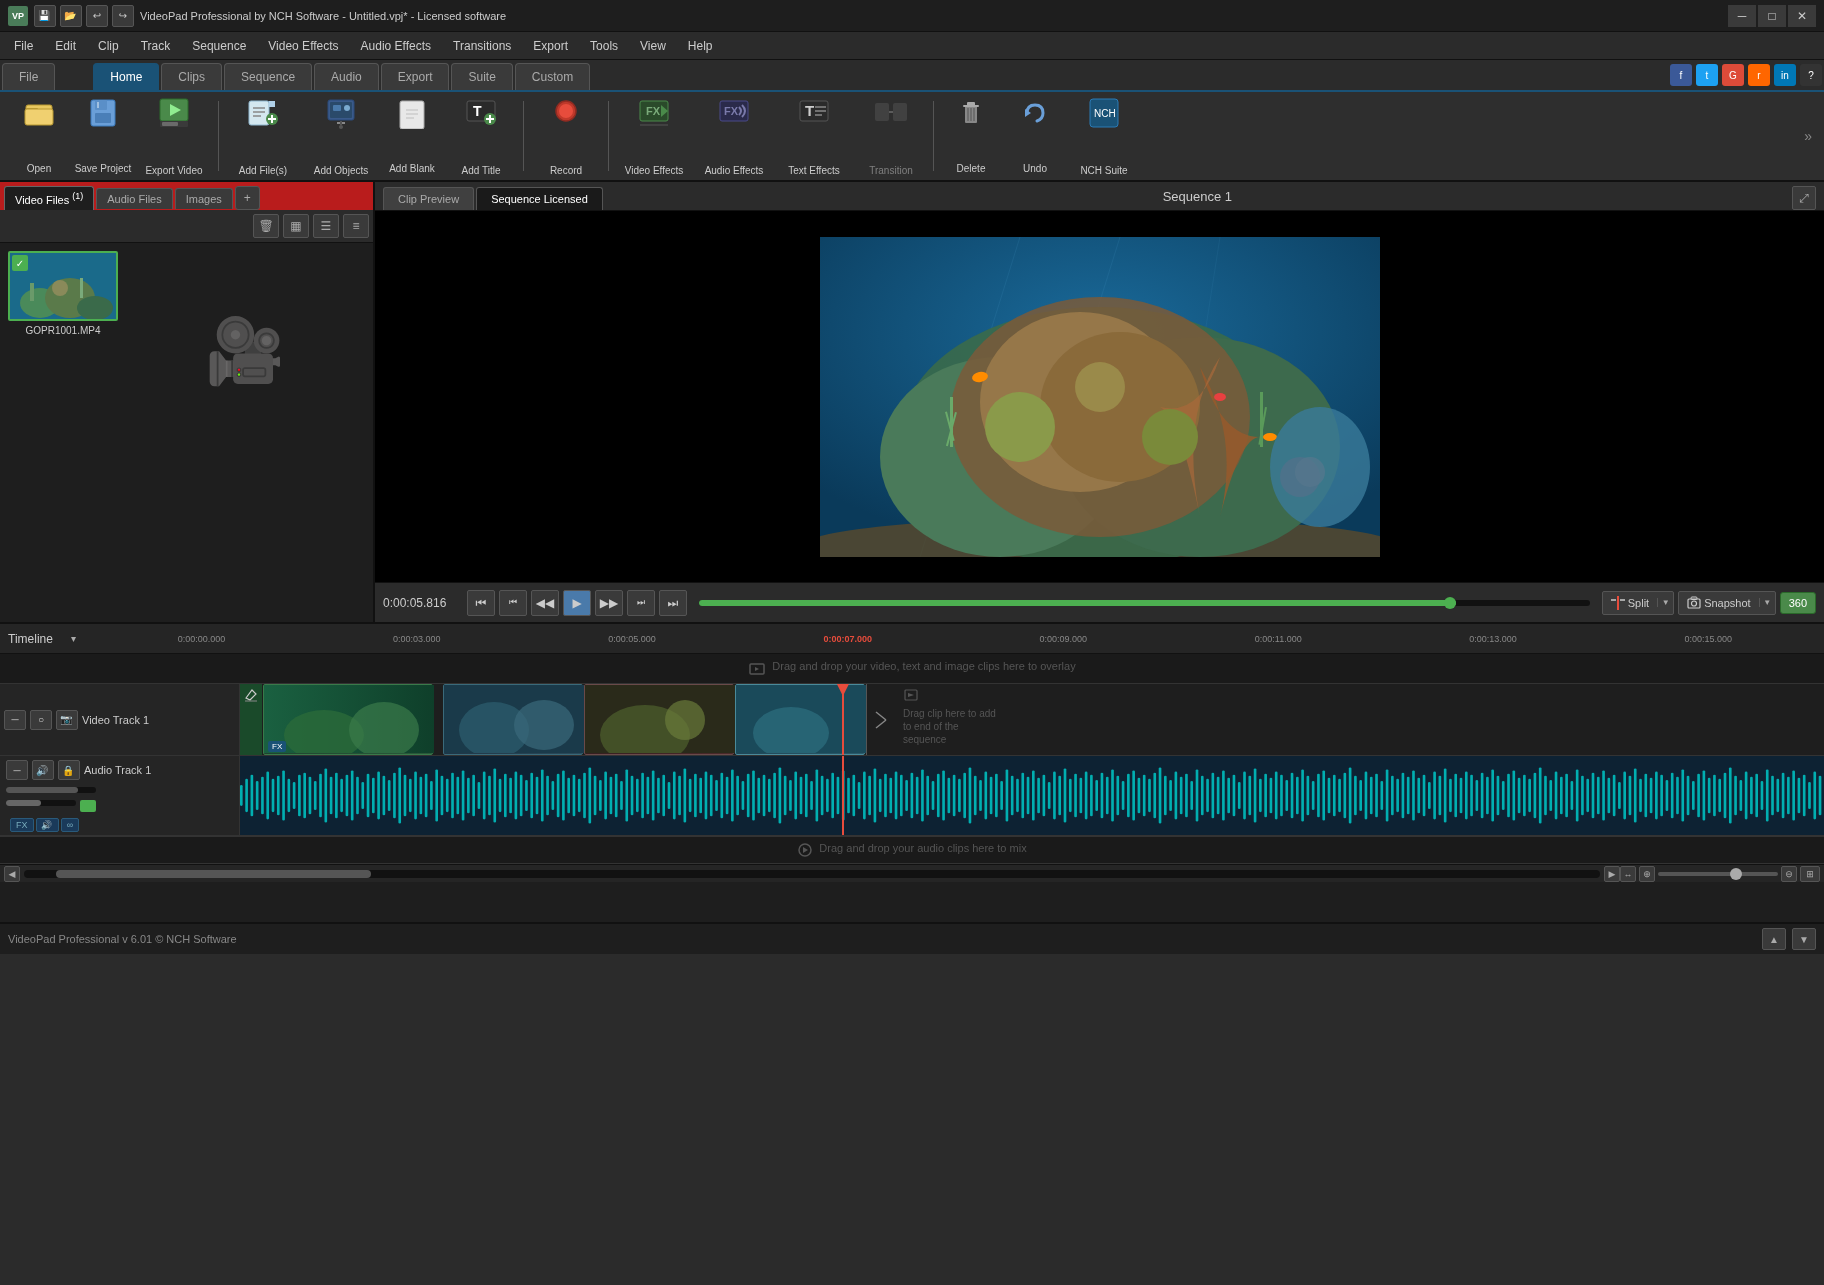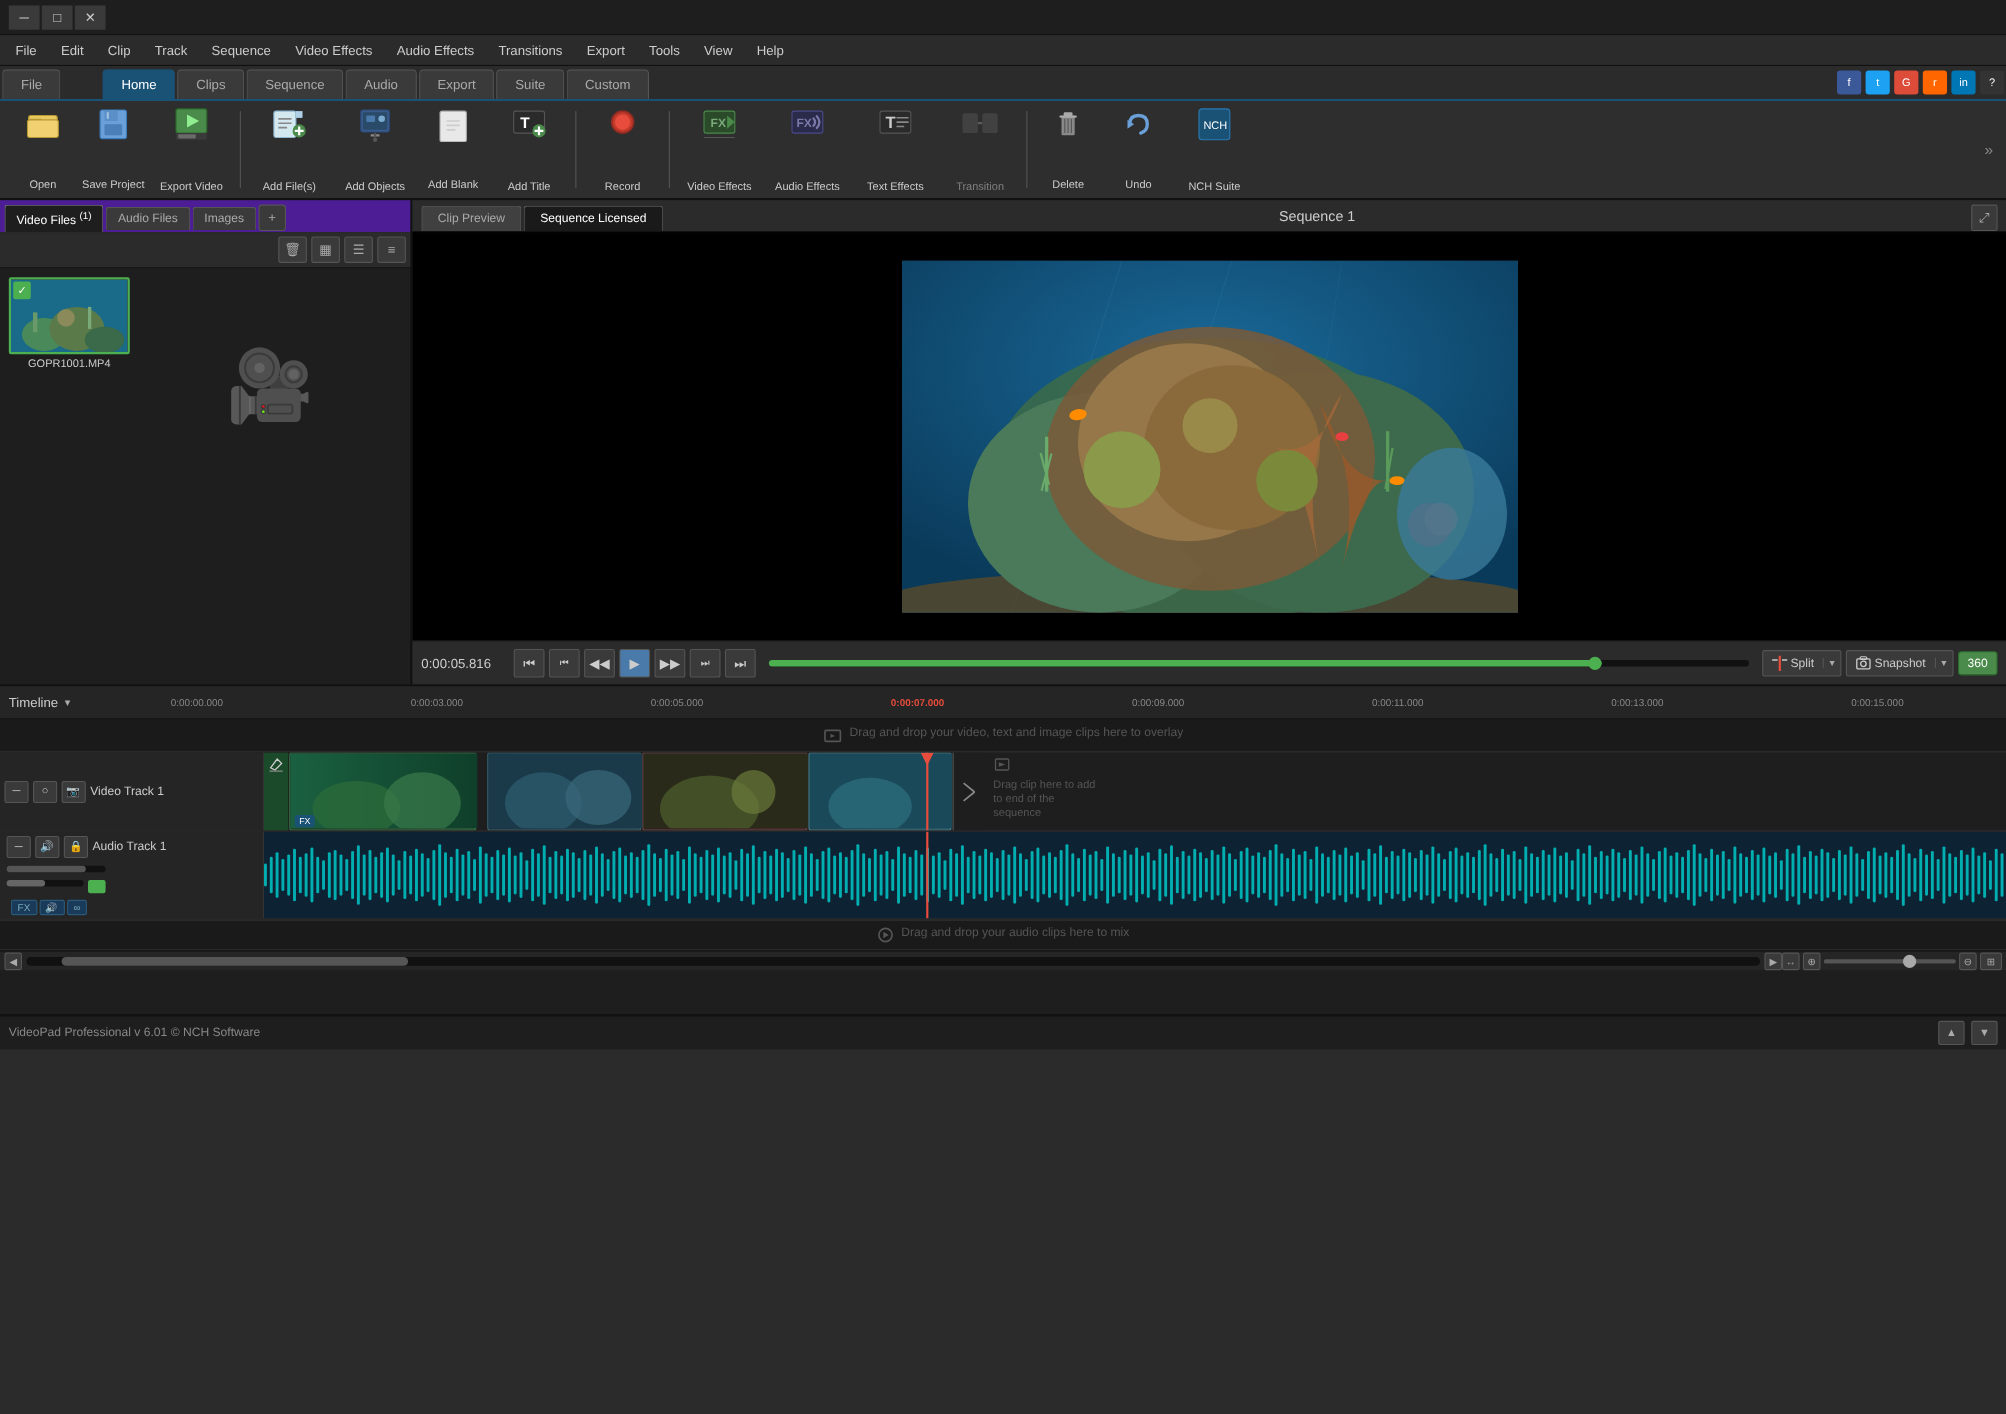--- a/index.html
+++ b/index.html
@@ -29,21 +29,21 @@
     .ribbon-btn { display: flex; flex-direction: column; align-items: center; justify-content: center; width: 62px; height: 70px; cursor: pointer; border-radius: 3px; padding: 4px 2px; gap: 2px; }
     .ribbon-btn-icon { width: 36px; height: 36px; display: flex; align-items: center; justify-content: center; }
     .ribbon-btn-label { font-size: 10px; color: #ccc; text-align: center; line-height: 1.2; margin-top: 32px; }
     .ribbon-divider { width: 1px; background: #555; height: 70px; margin: 5px 4px; }
 
     
     svg { display: block; }
 
     
     #media-panel { width: 375px; background: #1e1e1e; display: flex; flex-direction: column; border-right: 2px solid #111; }
-    #media-tabs { display: flex; padding: 4px 4px 0; gap: 2px; background: #4c1d95; align-items: center; }
+    #media-tabs { display: flex; padding: 4px 4px 0; gap: 2px; background: #b91c1c; align-items: center; }
     .media-tab { padding: 4px 10px; background: #3a3a3a; border: 1px solid #555; border-bottom: none; border-radius: 3px 3px 0 0; font-size: 11px; color: #aaa; cursor: pointer; }
     .media-tab.active { background: #1e1e1e; color: white; border-color: #666; }
     .media-tab-add { padding: 4px 8px; background: #3a3a3a; border: 1px solid #555; border-radius: 3px; font-size: 12px; cursor: pointer; color: #aaa; }
     #media-toolbar { display: flex; align-items: center; justify-content: flex-end; padding: 4px; gap: 4px; background: #2b2b2b; border-bottom: 1px solid #111; }
     .media-tool-btn { width: 26px; height: 24px; background: #3a3a3a; border: 1px solid #555; border-radius: 2px; display: flex; align-items: center; justify-content: center; cursor: pointer; color: #aaa; font-size: 12px; }
     #media-content { flex: 1; padding: 8px; display: flex; flex-wrap: wrap; gap: 8px; align-content: flex-start; }
     .media-item { width: 110px; display: flex; flex-direction: column; align-items: center; gap: 4px; cursor: pointer; }
     .media-thumb { width: 110px; height: 70px; background: #333; border: 2px solid #4CAF50; border-radius: 2px; overflow: hidden; position: relative; display: flex; align-items: center; justify-content: center; }
     .media-check { position: absolute; top: 2px; left: 2px; width: 16px; height: 16px; background: #4CAF50; border-radius: 2px; display: flex; align-items: center; justify-content: center; color: white; font-size: 10px; }
     .media-label { font-size: 10px; color: #ccc; text-align: center; }
@@ -120,20 +120,32 @@
     
     .fx-row { display: flex; gap: 2px; padding: 2px 4px; }
     .fx-badge { background: #1a3a5a; color: #7ab; font-size: 9px; padding: 1px 5px; border-radius: 2px; border: 1px solid #2a5a7a; cursor: pointer; }
 
     .track-add-hint { font-size: 10px; color: #555; padding: 4px 8px; display: flex; flex-direction: column; gap: 2px; }
   </style>
 </head>
 <body>
 
 <div id="title-bar">
+  <div id="title-bar-left">
+    <div id="title-bar-icon">
+      <span style="font-size:9px;font-weight:bold;color:white;">VP</span>
+    </div>
+    <div id="title-bar-toolbar">
+      <div class="tb-btn">💾</div>
+      <div class="tb-btn">📂</div>
+      <div class="tb-btn">↩</div>
+      <div class="tb-btn">↪</div>
+    </div>
+    <span id="title-text" style="font-size:11px;">VideoPad Professional by NCH Software - Untitled.vpj* - Licensed software</span>
+  </div>
   <div id="title-bar-right">
     <button class="win-btn">─</button>
     <button class="win-btn">□</button>
     <button class="win-btn" id="close-btn">✕</button>
   </div>
 </div>
 
 <div id="menu-bar">
   <div class="menu-item">File</div>
   <div class="menu-item">Edit</div>
@@ -507,21 +519,21 @@
         </div>
 
         <div style="background:#4a8a4a;color:white;padding:4px 8px;border-radius:3px;font-size:11px;cursor:pointer;border:1px solid #2a6a2a;">360</div>
       </div>
     </div>
   </div>
 </div>
 
 <div id="timeline-area">
 
-  <div id="timeline-header" style="display:flex;align-items:center;height:30px;background:#252525;border-bottom:1px solid #111;padding:0 8px;gap:6px;flex-shrink:0;">
+  <div id="timeline-header" style="display:flex;align-items:center;height:30px;background:#252525;border-bottom:1px solid #111;padding:0 8px;gap:18px;flex-shrink:0;">
     <span id="timeline-label">Timeline</span>
     <span class="tl-arrow">▾</span>
 
     <div style="flex:1;position:relative;overflow:hidden;height:100%;display:flex;align-items:center;">
       <div style="display:flex;width:100%;justify-content:space-around;padding-left:0px;">
         <span style="font-size:9px;color:#888;">0:00:00.000</span>
         <span style="font-size:9px;color:#888;">0:00:03.000</span>
         <span style="font-size:9px;color:#888;">0:00:05.000</span>
         <span style="font-size:9px;color:#888;color:#e74c3c;font-weight:bold;">0:00:07.000</span>
         <span style="font-size:9px;color:#888;">0:00:09.000</span>

